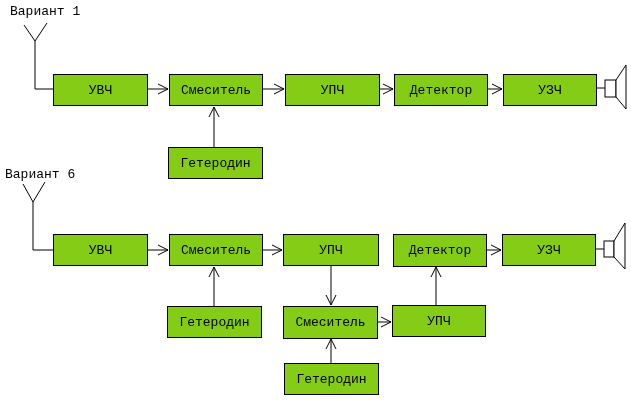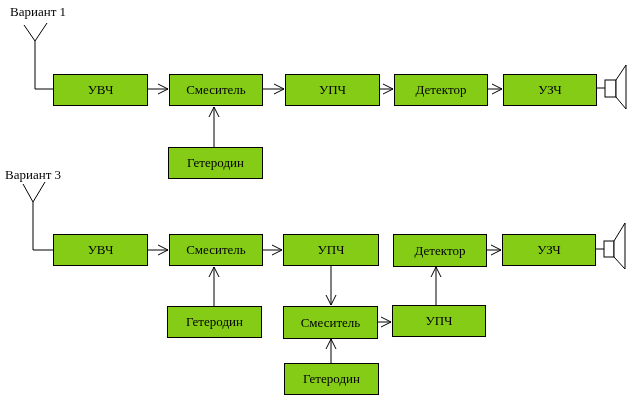--- a/index.html
+++ b/index.html
@@ -1,20 +1,20 @@
 <!DOCTYPE html>
 <html><head>
 <meta charset="utf-8">
 <style>
   html,body{margin:0;padding:0;background:#ffffff;}
   .canvas{
     position:relative;
     width:631px;height:407px;
     background:#ffffff;
-    font-family:Liberation Serif, serif;
+    font-family:Liberation Mono, monospace;
     color:#000000;
     overflow:hidden;
   }
   .wires{position:absolute;left:0;top:0;width:631px;height:408px;}
   .wires line,.wires polyline{stroke:#000;stroke-width:1;fill:none;}
   .wires rect,.wires polygon{stroke:#000;stroke-width:1;fill:#fff;}
   .block{
     position:absolute;
     box-sizing:border-box;
     border:1px solid #000;
@@ -85,21 +85,21 @@
 
   <div class="vlabel" style="left:10px;top:4px">Вариант 1</div>
 
   <div class="block" style="left:53px;top:74px;width:95px;height:32px">УВЧ</div>
   <div class="block" style="left:169px;top:74px;width:94px;height:32px">Смеситель</div>
   <div class="block" style="left:285px;top:74px;width:95px;height:32px">УПЧ</div>
   <div class="block" style="left:394px;top:74px;width:94px;height:32px">Детектор</div>
   <div class="block" style="left:503px;top:74px;width:94px;height:32px">УЗЧ</div>
   <div class="block" style="left:168px;top:147px;width:95px;height:32px">Гетеродин</div>
 
-  <div class="vlabel" style="left:5px;top:167px">Вариант 3</div>
+  <div class="vlabel" style="left:5px;top:167px">Вариант 6</div>
 
   <div class="block" style="left:53px;top:234px;width:95px;height:32px">УВЧ</div>
   <div class="block" style="left:169px;top:234px;width:94px;height:32px">Смеситель</div>
   <div class="block" style="left:283px;top:234px;width:96px;height:32px">УПЧ</div>
   <div class="block" style="left:393px;top:234px;width:94px;height:33px">Детектор</div>
   <div class="block" style="left:502px;top:234px;width:94px;height:32px">УЗЧ</div>
   <div class="block" style="left:167px;top:306px;width:95px;height:32px">Гетеродин</div>
   <div class="block" style="left:283px;top:306px;width:95px;height:33px">Смеситель</div>
   <div class="block" style="left:392px;top:305px;width:94px;height:32px">УПЧ</div>
   <div class="block" style="left:284px;top:363px;width:95px;height:32px">Гетеродин</div>

